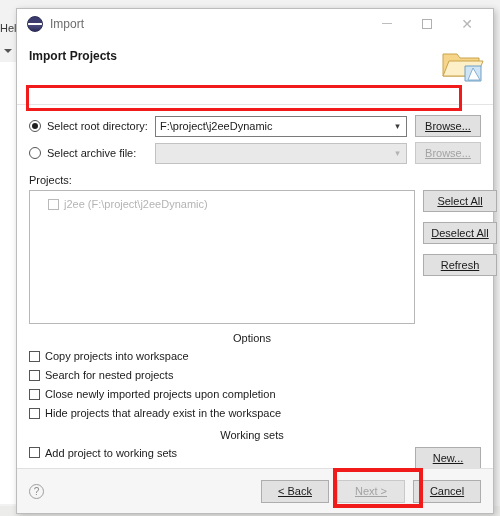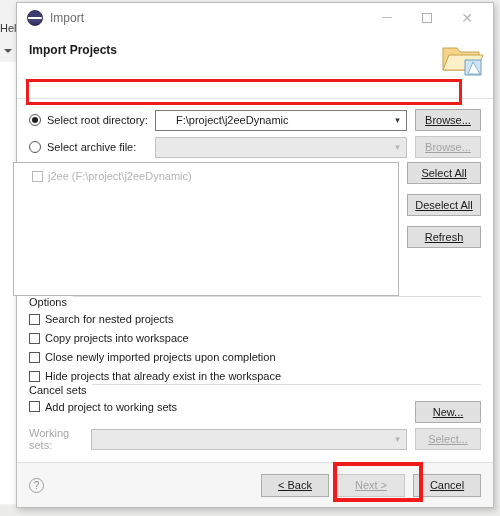--- a/index.html
+++ b/index.html
@@ -44,21 +44,21 @@
     background: #ffffff;
   }
   #bd-bottom-strip {
     position: absolute; left: 0; right: 0; bottom: 0;
     height: 10px; background: #ececeb;
   }
 
   
   #dialog {
     position: absolute;
-    left: 16px; top: 2px;
+    left: 16px; top: 8px;
     width: 478px; height: 506px;
     background: #ffffff;
     border: 1px solid #bcbcbc;
     box-shadow: 2px 2px 7px rgba(0,0,0,.22);
   }
 
   
   #titlebar {
     height: 30px;
     display: flex; align-items: center;
@@ -166,21 +166,21 @@
     border: 1px solid #7a7a7a;
     background: #ffffff;
     display: flex; align-items: center;
     padding: 0 0 0 4px;
     font-size: 11px;
     min-width: 0;
   }
   .combo.disabled {
     background: #e9e9e9; border-color: #c2c2c2; color: #a6a6a6;
   }
-  .combo .cval { flex: 1 1 auto; overflow: hidden; white-space: nowrap; margin-left: 16px; }
+  .combo .cval { flex: 1 1 auto; overflow: hidden; white-space: nowrap; }
   .combo .carrow {
     width: 17px; flex: none;
     display: flex; align-items: center; justify-content: center;
     font-size: 9px; color: #3a3a3a;
   }
   .combo.disabled .carrow { color: #b3b3b3; }
 
   .btn {
     height: 22px;
     border: 1px solid #adadad;
@@ -193,21 +193,20 @@
   }
   .btn.disabled { color: #a3a3a3; background: #e4e4e4; border-color: #c9c9c9; }
   .btn.browse { width: 66px; margin-left: 8px; }
 
   #projects-label { margin-top: 10px; font-size: 11px; }
 
   #list-area {
     margin-top: 4px;
     display: flex;
     align-items: flex-start;
-    justify-content: flex-end;
   }
   #listbox {
     width: 386px; height: 134px;
     border: 1px solid #b7b7b7;
     background: #ffffff;
     padding: 5px 4px;
     flex: none;
   }
   #list-item-row {
     display: flex; align-items: center;
@@ -223,22 +222,23 @@
   #list-item-label { font-size: 11px; color: #b4b4b4; }
 
   #side-buttons {
     margin-left: 8px;
     display: flex; flex-direction: column; gap: 10px;
   }
   #side-buttons .btn { width: 74px; }
 
   
   .group-head {
-    display: flex; 
-    margin-top: 0;
+    display: flex; align-items: center;
+    margin-top: 8px;
+    flex-direction: column;
   }
   .group-head .gl { font-size: 11px; flex: none; padding-right: 6px; }
   .group-head .gline { flex: 1 1 auto; height: 1px; background: #dcdcdc; }
 
   .optrow {
     display: flex; align-items: center;
     height: 16px; margin-top: 3px;
   }
   .optrow .lbl { font-size: 11px; }
 
@@ -337,20 +337,21 @@
     <div class="row">
       <div class="radio"></div>
       <div class="rlabel">Select archive file:</div>
       <div class="combo disabled">
         <div class="cval"></div>
         <div class="carrow">▾</div>
       </div>
       <div class="btn browse disabled">Browse...</div>
     </div>
 
+    <div id="projects-label">Projects:</div>
 
     <div id="list-area">
       <div id="listbox">
         <div id="list-item-row">
           <div class="cbox dim"></div>
           <div id="list-item-label">j2ee (F:\project\j2eeDynamic)</div>
         </div>
       </div>
       <div id="side-buttons">
         <div class="btn">Select All</div>
@@ -359,37 +360,37 @@
       </div>
     </div>
 
     <div class="group-head">
       <div class="gl">Options</div>
       <div class="gline"></div>
     </div>
 
     <div class="optrow">
       <div class="cbox"></div>
-      <div class="lbl">Search for nested projects</div>
+      <div class="lbl">Copy projects into workspace</div>
     </div>
     <div class="optrow">
       <div class="cbox"></div>
-      <div class="lbl">Copy projects into workspace</div>
+      <div class="lbl">Search for nested projects</div>
     </div>
     <div class="optrow">
       <div class="cbox"></div>
       <div class="lbl">Close newly imported projects upon completion</div>
     </div>
     <div class="optrow">
       <div class="cbox"></div>
       <div class="lbl">Hide projects that already exist in the workspace</div>
     </div>
 
     <div class="group-head">
-      <div class="gl">Cancel sets</div>
+      <div class="gl">Working sets</div>
       <div class="gline"></div>
     </div>
 
     <div id="ws-row1">
       <div class="cbox"></div>
       <div class="lbl">Add project to working sets</div>
       <div id="ws-spacer"></div>
       <div class="btn" id="btn-new">New...</div>
     </div>
 

